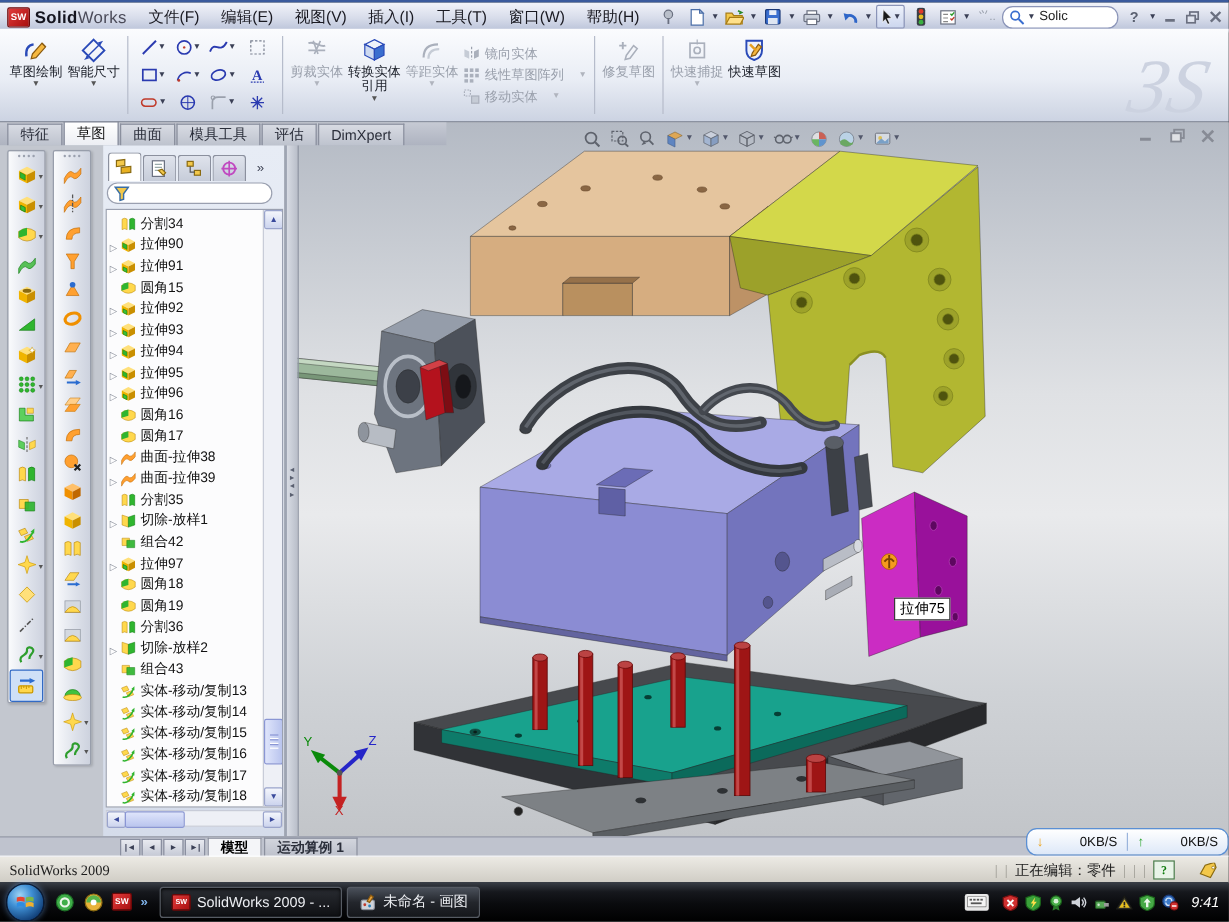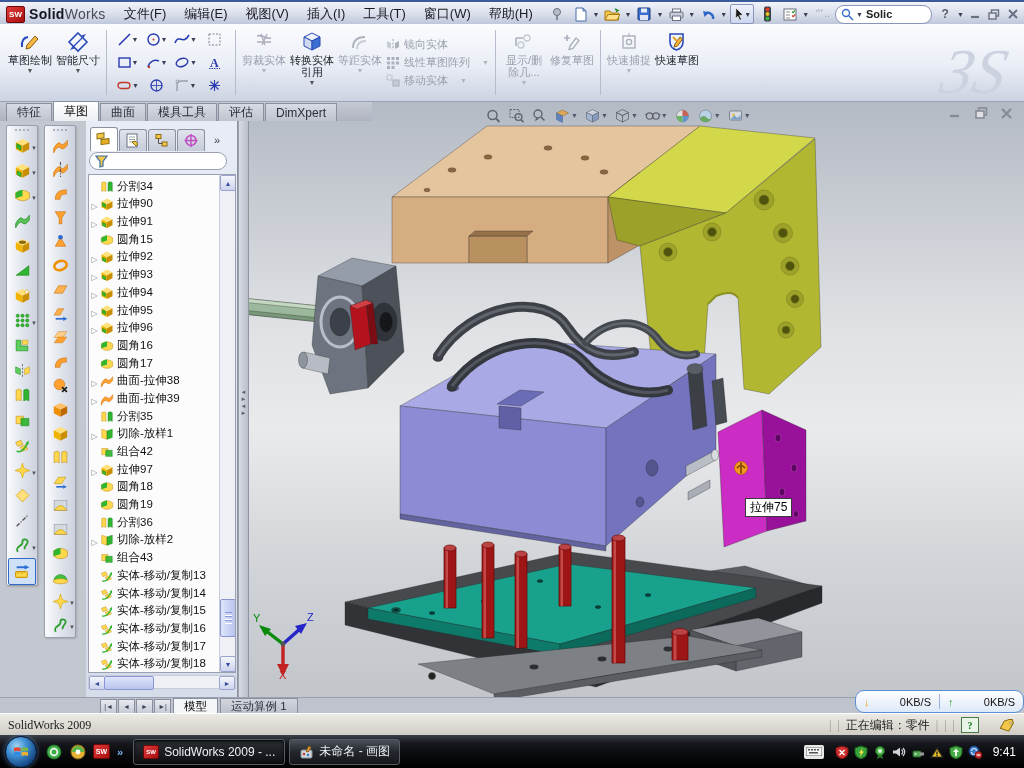--- a/index.html
+++ b/index.html
@@ -20,21 +20,21 @@
   .menubar{display:flex;align-items:center;gap:2px;}
   .menuitem{padding:2px 8px;color:#1a1a22;font-size:13px;cursor:default;}
   .tb-std{position:absolute;right:3px;top:2px;height:20px;display:flex;align-items:center;gap:3px;}
   .tbtn{width:20px;height:18px;display:flex;align-items:center;justify-content:center;}
   .tbtn svg{display:block;}
   .ddv{font-size:7px;color:#3a3f55;margin-left:-1px;}
   .sel-box{display:flex;align-items:center;border:1px solid #8a94b8;background:linear-gradient(#eef2fb,#ccd6ee);
     border-radius:2px;padding:0 2px;height:18px;}
   .searchpill{display:flex;align-items:center;gap:3px;background:#fff;border:1px solid #8a94b8;
     border-radius:9px;height:17px;padding:0 8px 0 5px;width:82px;}
-  .searchpill .q{font-size:11px;color:#222;font-weight:bold;}
+  .searchpill .q{font-size:11px;color:#222;}
   .winbtn{width:16px;height:14px;display:flex;align-items:center;justify-content:center;color:#6b7080;}
   
   .cmdmgr{position:absolute;left:0;top:24px;width:1024px;height:78px;
     background:linear-gradient(180deg,#fbfcfe 0%,#e9edf5 55%,#ccd3e2 100%);
     border-bottom:1px solid #9aa2b4;display:flex;align-items:stretch;padding:2px 0 2px 6px;box-sizing:border-box;}
   .grp{display:flex;align-items:stretch;}
   .vsep{width:1px;background:#b6bccb;margin:4px 4px;}
   .bigbtn{width:48px;display:flex;flex-direction:column;align-items:center;justify-content:flex-start;
     padding-top:4px;border-radius:2px;}
   .bigbtn .bicon{height:24px;display:flex;align-items:center;justify-content:center;}
@@ -104,21 +104,21 @@
     background:linear-gradient(180deg,#b4bac4 0%,#dfe1e4 38%,#e9eaec 55%,#cfd2d6 80%,#c2c5c9 100%);overflow:hidden;}
   .headsup{position:absolute;left:236px;top:3px;height:21px;display:flex;align-items:center;gap:2px;opacity:.8;}
   .huicon{display:flex;align-items:center;gap:1px;padding:1px 2px;}
   .docwin{position:absolute;right:8px;top:4px;display:flex;gap:8px;}
   .docbtn{width:18px;height:14px;display:flex;align-items:center;justify-content:center;color:#8a8e98;}
   .swtooltip{position:absolute;left:498px;top:396px;background:#fff;border:1px solid #3a3a3a;
     font-size:12px;color:#000;padding:0 4px;height:17px;line-height:17px;z-index:4;}
   .triad{position:absolute;left:4px;top:508px;}
   
   .bottomtabs{position:absolute;left:0;top:697px;width:1024px;height:16px;background:#bfc3ce;
-    border-top:1px solid #9aa0ae;display:flex;align-items:stretch;}
+    border-top:1px solid #9aa0ae;display:flex;align-items:stretch;font-weight:bold;}
   .navbtns{display:flex;gap:1px;margin-left:100px;align-items:center;}
   .navbtn{width:15px;height:13px;background:linear-gradient(#e8eaf0,#c6cad6);border:1px solid #8a8fa0;
     font-size:7px;color:#3a3f55;display:flex;align-items:center;justify-content:center;}
   .btab{display:flex;align-items:center;padding:0 10px;font-size:11.5px;color:#2a2e3a;
     background:linear-gradient(#d2d5dd,#bcc0cb);border:1px solid #8b909e;border-bottom:none;margin-left:2px;}
   .btab.active{background:#f4f5f8;color:#000;}
   
   .netwidget{position:absolute;left:855px;top:690px;width:167px;height:21px;z-index:9;
     background:linear-gradient(#ffffff,#dde8f8);border:1px solid #5a8fd4;border-radius:9px;
     display:flex;align-items:center;font-size:11px;color:#111;}
@@ -145,21 +145,21 @@
   .qlaunch{display:flex;align-items:center;gap:7px;margin-right:10px;}
   .qicon{width:17px;height:17px;display:flex;align-items:center;justify-content:center;}
   .qchev{color:#7fb2e8;font-size:11px;font-weight:bold;}
   .taskwin{height:24px;display:flex;align-items:center;gap:5px;padding:0 9px;margin-right:4px;
     border:1px solid #565b63;border-radius:3px;color:#eceef2;font-size:12px;max-width:170px;
     background:linear-gradient(#4a505a,#23262c 50%,#15171b);white-space:nowrap;overflow:hidden;}
   .taskwin.active{background:linear-gradient(#2a2d33,#0e0f12);box-shadow:inset 0 1px 3px #000;}
   .tray{margin-left:auto;display:flex;align-items:center;gap:5px;padding-right:8px;}
   .kbicon{width:20px;height:14px;background:#e8e8e8;border-radius:2px;display:flex;align-items:center;justify-content:center;margin-right:6px;}
   .trayicon{width:14px;height:14px;display:flex;align-items:center;justify-content:center;}
-  .clock{color:#fff;font-size:12px;margin-left:6px;}
+  .clock{color:#fff;font-size:12px;margin-left:6px;font-style:italic;}
   .gray-ic{color:#9aa0ac;}
 </style>
 </head>
 <body>
 
 <div class="screen">
 
   <div class="titlebar">
     <div class="swlogo">
       <div class="swcube">SW</div>
@@ -440,31 +440,20 @@
               <rect x="1" y="1" width="5" height="5" fill="none" stroke="#aab0bc" stroke-dasharray="1.5 1"></rect>
               <rect x="7" y="6" width="6" height="6" fill="#c6ccd6" stroke="#aab0bc"></rect>
             </svg>
           <span>移动实体</span>
           <span class="sdd">▼</span>
         </div>
       </div>
     </div>
     <div class="vsep"></div>
     <div class="grp">
-      <div class="bigbtn gray">
-        <div class="bicon">
-            <svg width="22" height="20">
-              <path d="M3,6 h7 M3,6 v8" fill="none" stroke="#aab0bc" stroke-width="1.6"></path>
-              <circle cx="14" cy="6" r="3" fill="none" stroke="#c6ccd6" stroke-width="1.4"></circle>
-              <circle cx="8" cy="13" r="3" fill="none" stroke="#c6ccd6" stroke-width="1.4"></circle>
-            </svg>
-          </div>
-        <div class="blabel">显示/删除几...</div>
-        <div class="bdd">▼</div>
-      </div>
       <div class="bigbtn gray">
         <div class="bicon">
             <svg width="22" height="20">
               <path d="M9,14 L15,6 L18,8.5 L12,16.5 L8,17.5 Z" fill="none" stroke="#aab0bc" stroke-width="1.3"></path>
               <path d="M3,3 v6 M0,6 h6" transform="translate(3,0)" stroke="#aab0bc" stroke-width="1.6"></path>
             </svg>
           </div>
         <div class="blabel">修复草图</div>
       </div>
     </div>

